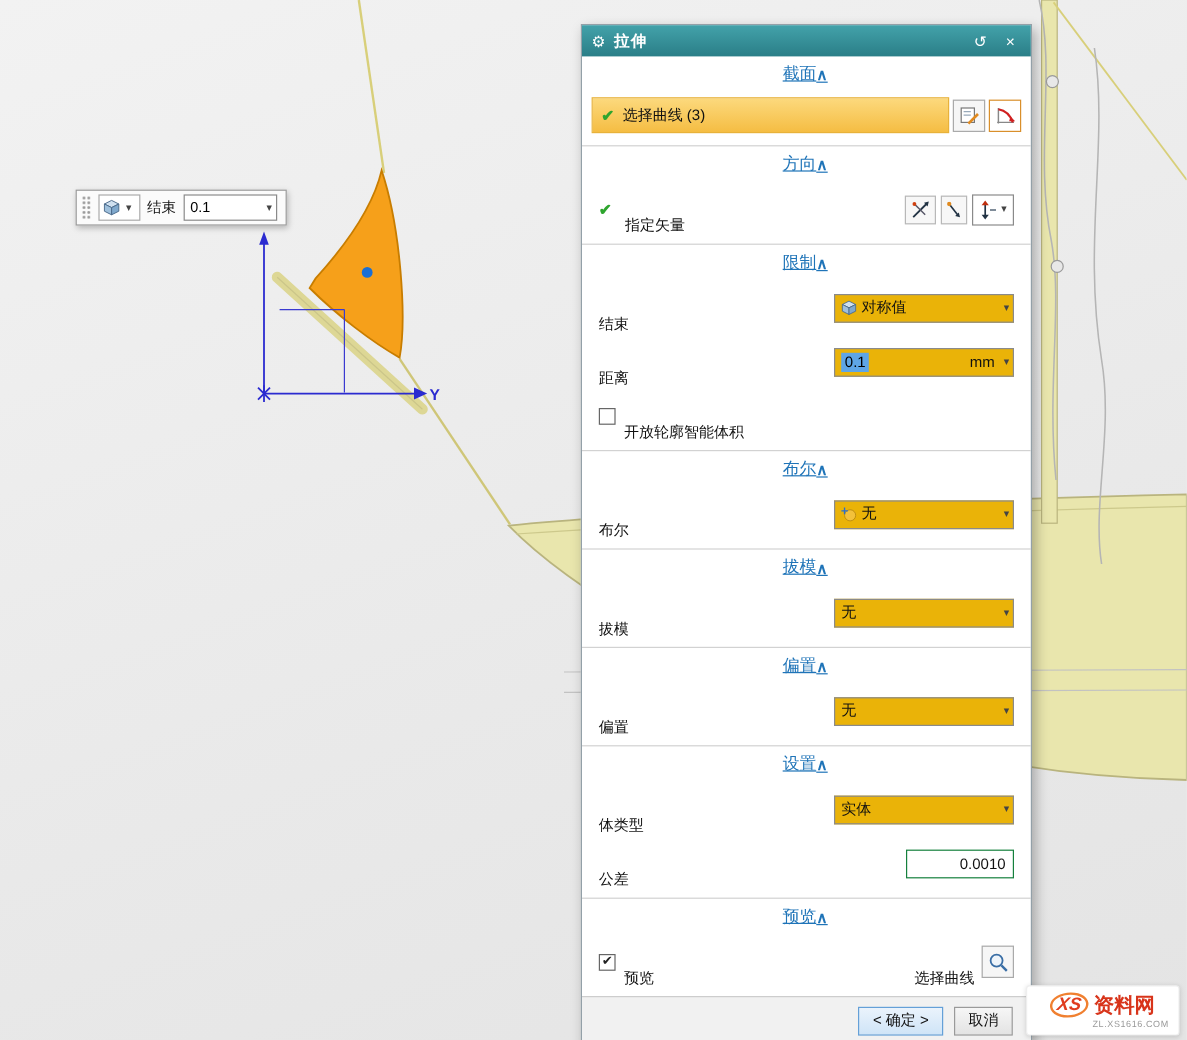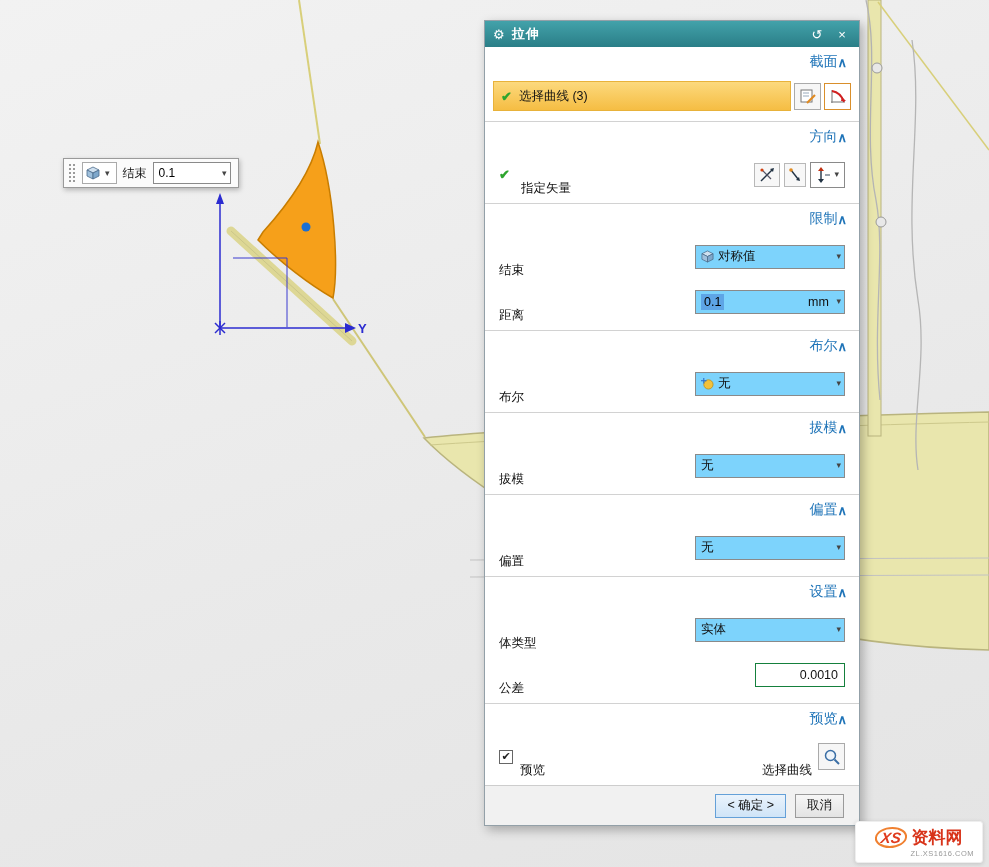--- a/index.html
+++ b/index.html
@@ -28,41 +28,41 @@
          font-size:12.5px; color:#111; }
   .dlg-title { height:26px; display:flex; align-items:center; gap:7px; padding:0 8px;
                background:linear-gradient(#43a2aa,#2a7e87); color:#fff; }
   .dlg-title .t-gear { font-size:13px; }
   .dlg-title .t-text { font-weight:bold; font-size:13px; letter-spacing:1px; }
   .t-spacer { flex:1; }
   .t-btn { width:18px; text-align:center; font-size:13px; cursor:default; }
 
   .group { padding-bottom:6px; }
   .group + .group { border-top:1px solid #d2d2d2; }
-  .g-head { height:30px; display:flex; align-items:center; justify-content:flex-end;
-            padding:0 12px 0 10px; color:#1f74b8; font-size:14px; }
+  .g-head { height:30px; display:flex; align-items:center; justify-content:center;
+            padding:0 12px 0 10px; color:#1f74b8; font-size:14px;text-decoration:underline; }
   .g-chev { color:#1f74b8; font-weight:bold; font-size:13px; }
   .row { display:flex; align-items:center; min-height:32px; padding:0 14px; }
   .check { color:#2ea52e; font-weight:bold; margin-right:7px; font-size:13px; }
   .lbl { font-size:12.5px;margin-top:28px; }
 
   .row-select { gap:3px; padding:0 8px; min-height:38px; }
   .sel-hl { flex:1; height:30px; display:flex; align-items:center; padding:0 7px;
             background:linear-gradient(#fcd97d,#f5bd43); border:1px solid #e8b23a; }
   .tool-btn { width:27px; height:27px; background:#f6f6f6; border:1px solid #aaa;
               display:flex; align-items:center; justify-content:center; }
   .tool-btn.hot { border:1px solid #d98f2b; background:#fff; }
 
   .flat-btn { width:26px; height:24px; display:flex; align-items:center; justify-content:center;
               border:1px solid #b8b8b8; background:#f7f7f7; }
   .dd-btn { display:flex; align-items:center; height:26px; padding:0 2px 0 4px;
             border:1px solid #8a8a8a; background:#fff; }
 
   .ctrl { margin-left:auto; width:150px; height:24px; display:flex; align-items:center;
-          border:1px solid #8a8a8a; background:#7dd3fc; padding-left:5px; font-size:12.5px; }
+          border:1px solid #8a8a8a; background:#eab308; padding-left:5px; font-size:12.5px; }
   .ctrl .ico { margin-right:4px; display:flex; }
   .unit { width:34px; text-align:center; padding-left:4px; }
   .val-sel { background:#5ea5e6; color:#000; padding:1px 3px; }
   .num-input { margin-left:auto; width:90px; height:24px; border:1px solid #15803d; background:#fff;
                display:flex; align-items:center; justify-content:flex-end; padding-right:6px; }
 
   .cb { width:14px; height:14px; border:1px solid #666; background:#fff; margin-right:7px;
         display:flex; align-items:center; justify-content:center; font-size:11px; color:#222; line-height:1; }
 
   .footer { height:40px; display:flex; align-items:center; justify-content:flex-end; gap:9px;
@@ -238,20 +238,24 @@
         </div>
       </div>
       <div class="row">
         <span class="lbl">距离</span>
         <div class="ctrl">
           <span class="val-sel">0.1</span>
           <span class="unit" style="margin-left:auto">mm</span>
           <span class="caret" style="margin-left:0">▾</span>
         </div>
       </div>
+      <div class="row" style="min-height:28px">
+        <span class="cb"></span>
+        <span class="lbl">开放轮廓智能体积</span>
+      </div>
     </div>
 
     <div class="group">
       <div class="g-head">
         <span>布尔</span>
         <span class="g-chev">∧</span>
       </div>
       <div class="row">
         <span class="lbl">布尔</span>
         <div class="ctrl">

